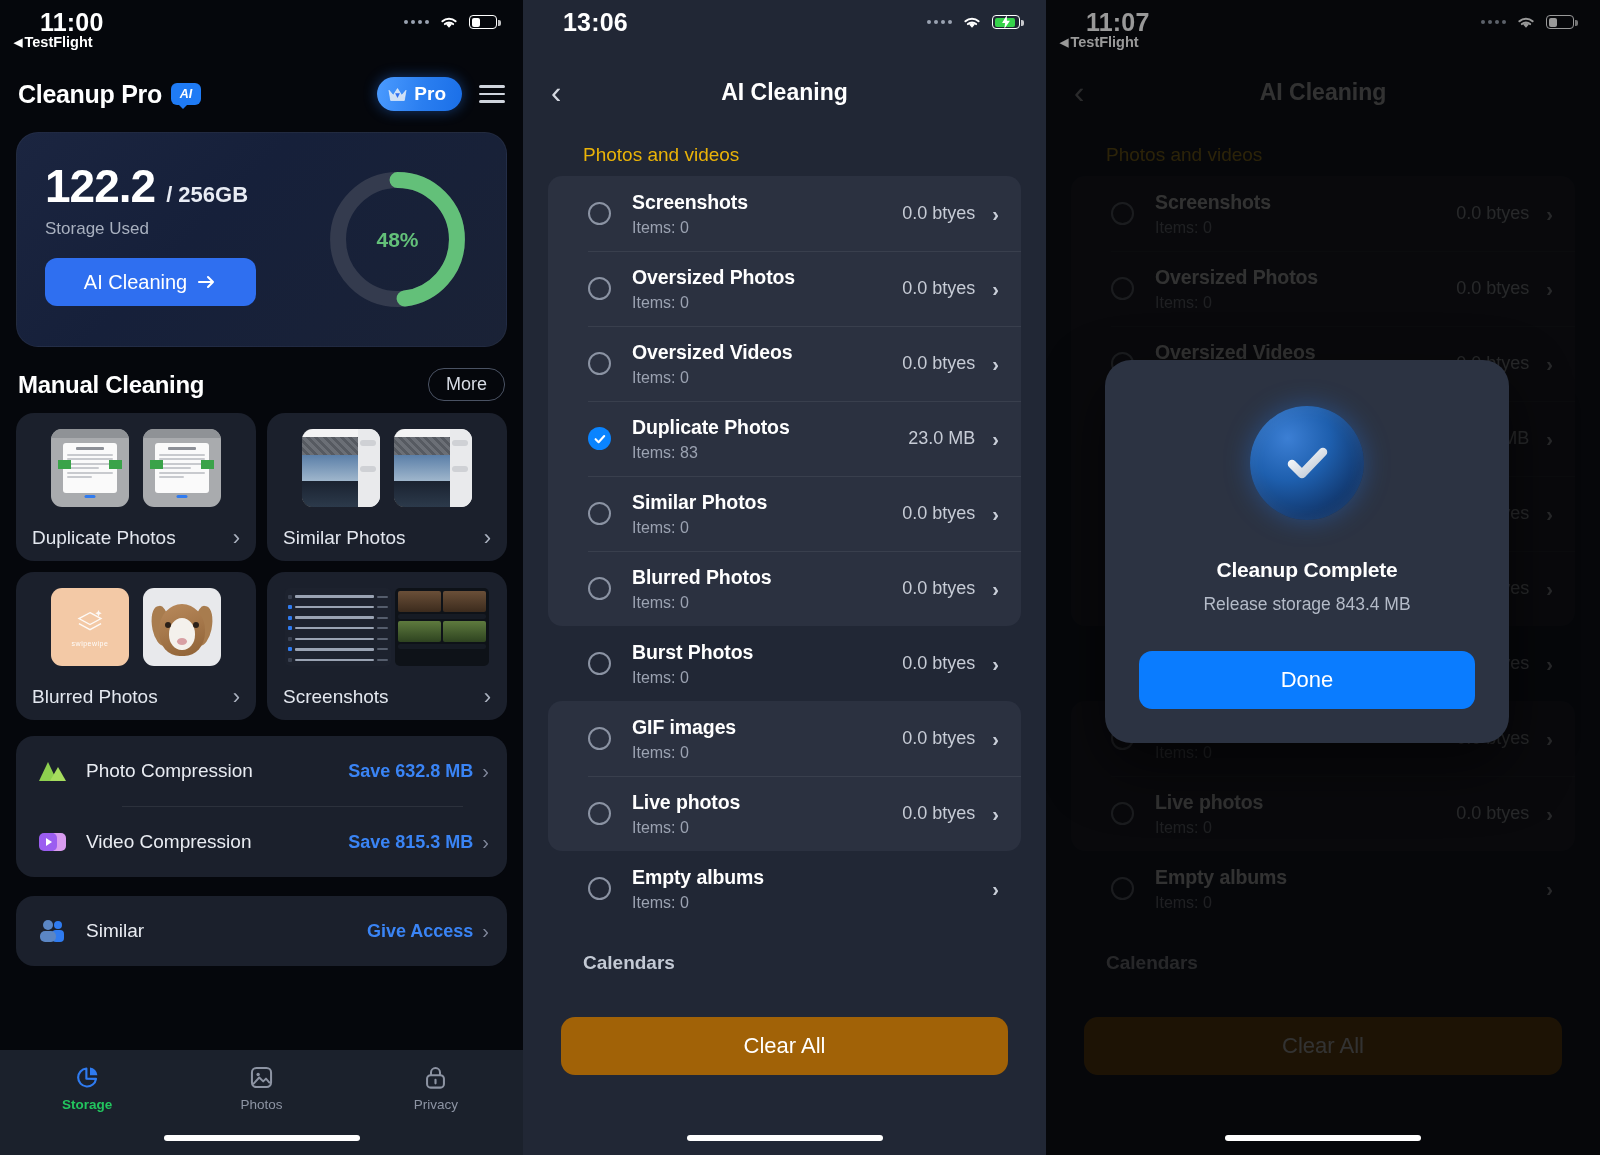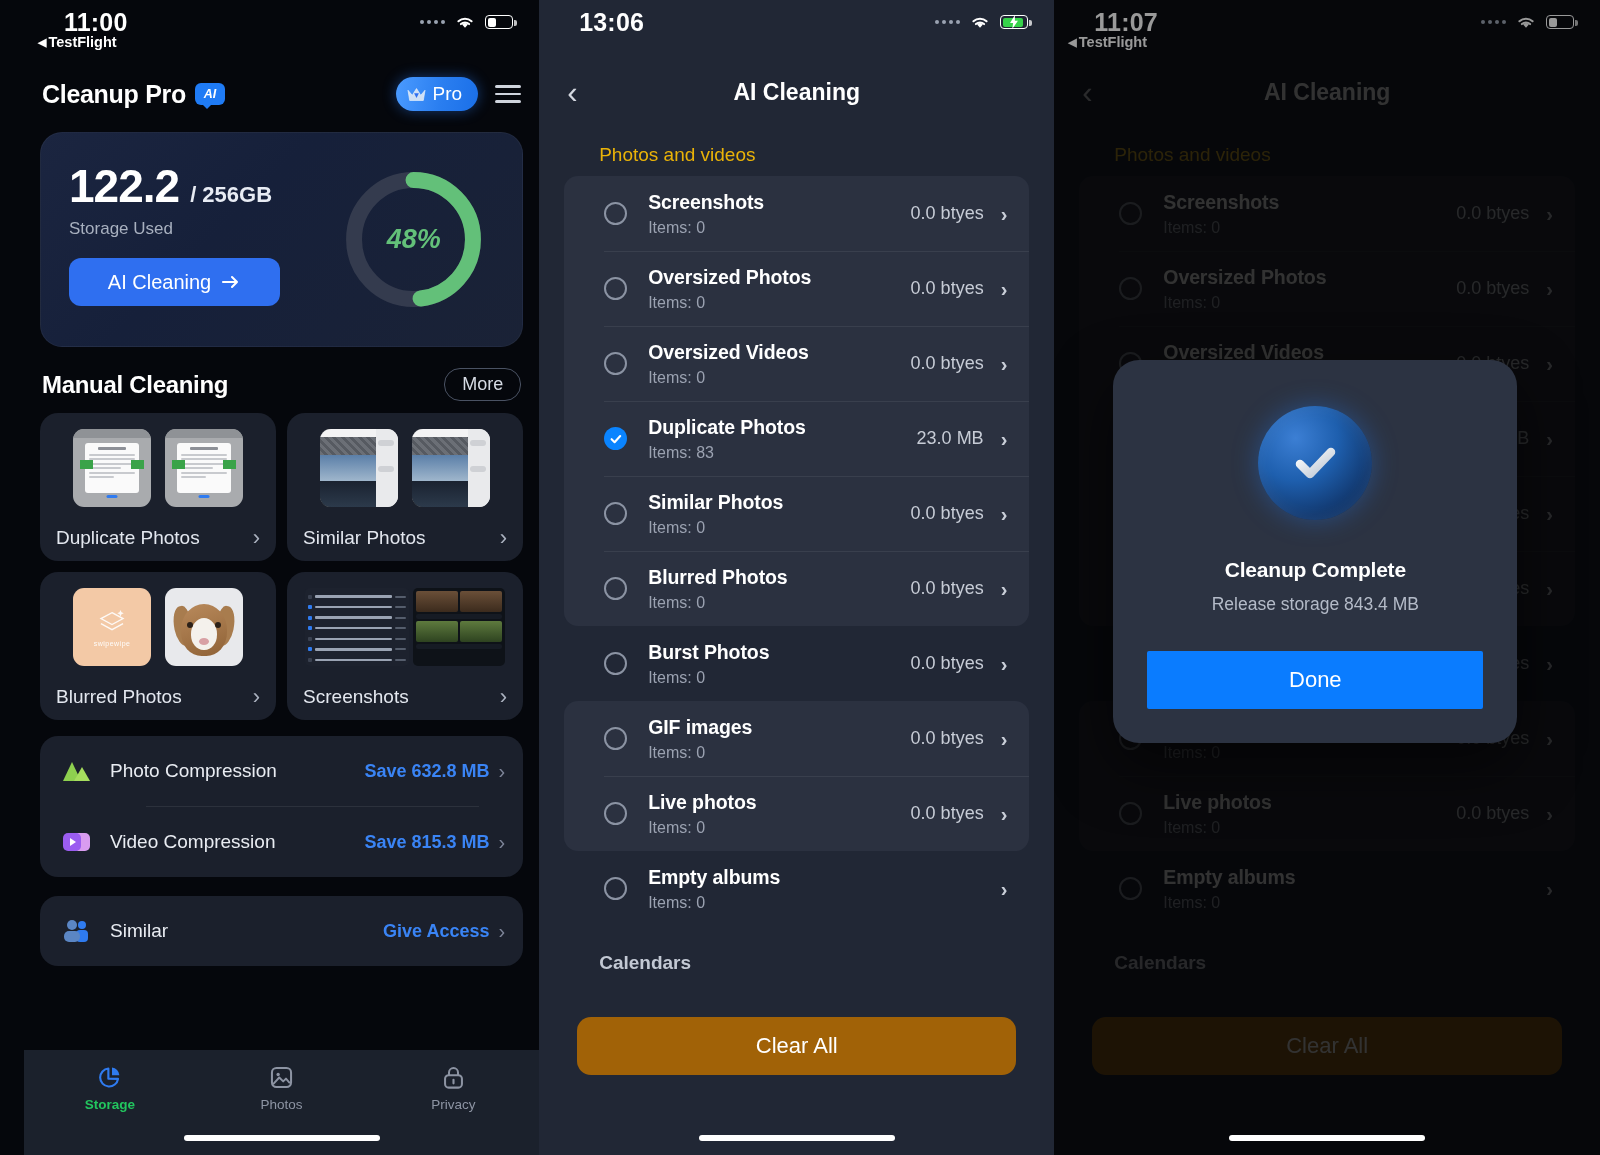--- a/index.html
+++ b/index.html
@@ -1,19 +1,19 @@
 <!DOCTYPE html>
 <html><head>
 <meta charset="utf-8">
 <style>
   * { margin:0; padding:0; box-sizing:border-box; }
   html,body { width:1600px; height:1155px; background:#000; }
   body { font-family:"Liberation Sans", sans-serif; -webkit-font-smoothing:antialiased; }
 
-  .stage { position:relative; width:1600px; height:1155px; display:flex; background:#05070c;padding-left:24px; }
+  .stage { position:relative; width:1600px; height:1155px; display:flex; background:#05070c; }
 
   
   .panel { position:relative; height:1155px; overflow:hidden; }
   .panel-1 { width:523px; background:#05070c; }
   .panel-2 { width:523px; background:#212735; }
   .panel-3 { width:554px; background:#0a0c12; }
 
   
   .statusbar { position:relative; height:62px; padding:0 26px; }
   .sb-time { position:absolute; left:40px; top:8px; font-size:25px; font-weight:700; color:#fff; letter-spacing:.2px; }
@@ -34,37 +34,37 @@
   .app-title { font-size:25px; font-weight:700; color:#fff; letter-spacing:-.3px; }
   .ai-badge { position:relative; margin-left:9px; display:inline-flex; align-items:center; justify-content:center;
               width:30px; height:22px; background:#1f7bf5; border-radius:6px; color:#fff; font-size:12.5px; font-weight:700; font-style:italic; }
   .ai-badge::after { content:""; position:absolute; bottom:-4px; left:7px; width:0; height:0;
                      border-left:5px solid transparent; border-right:5px solid transparent; border-top:5px solid #1f7bf5; }
   .head-spacer { flex:1; }
   .pro-pill { display:flex; align-items:center; gap:6px; padding:6px 16px 6px 10px; border-radius:18px;
               background:linear-gradient(100deg,#4b9bff 0%,#2a7ef0 55%,#1a6fe8 100%);
               box-shadow:0 0 14px rgba(40,120,240,.45); }
   .pro-pill .crown { width:21px; height:17px; }
-  .pro-pill span { font-size:19px; font-weight:400; color:#fff; }
+  .pro-pill span { font-size:19px; font-weight:700; color:#fff; }
   .burger { margin-left:17px; width:26px; display:flex; flex-direction:column; gap:5px; }
   .burger i { display:block; height:2.6px; border-radius:2px; background:#cfd4dd; }
 
   
   .storage-card { margin:14px 16px 0 16px; height:215px; border-radius:22px; position:relative;
                   background:linear-gradient(135deg,#1b2540 0%,#16203a 40%,#1a2236 100%);
                   border:1px solid rgba(255,255,255,.045); padding:26px 28px; overflow:hidden; }
   .stor-num { display:flex; align-items:baseline; }
   .stor-num b { font-size:46px; font-weight:700; color:#fff; letter-spacing:-1px; }
   .stor-num em { font-style:normal; font-size:22px; font-weight:600; color:#e8ecf4; margin-left:11px; }
   .stor-label { margin-top:6px; font-size:17px; color:#a8b0bf; }
   .ai-clean-btn { margin-top:19px; width:211px; height:48px; border-radius:12px; background:#2f6ff0;
                   display:flex; align-items:center; justify-content:center; gap:10px; color:#fff; font-size:20px; font-weight:500; }
   .ring-wrap { position:absolute; right:36px; top:34px; width:145px; height:145px; }
   .ring-wrap .pct { position:absolute; inset:0; display:flex; align-items:center; justify-content:center;
-                    font-size:27px; font-weight:600; color:#63c079;font-style:italic; }
+                    font-size:21px; font-weight:600; color:#63c079; }
 
   
   .sec-head { display:flex; align-items:center; margin:21px 18px 12px 18px; }
   .sec-head h2 { font-size:24px; font-weight:700; color:#fff; letter-spacing:-.3px; }
   .more-btn { margin-left:auto; padding:5px 17px; border:1.4px solid #4a5263; border-radius:16px;
               font-size:18px; color:#d7dce5; }
 
   
   .grid { display:grid; grid-template-columns:1fr 1fr; gap:11px; margin:0 16px; }
   .gcard { background:#1b202c; border-radius:18px; padding:16px 14px 12px 14px; height:148px; display:flex; flex-direction:column; }
@@ -168,21 +168,21 @@
   .modal { position:absolute; left:59px; top:360px; width:404px; border-radius:26px;
            background:#2c3342; padding:46px 34px 34px 34px; text-align:center;
            box-shadow:0 24px 60px rgba(0,0,0,.55); }
   .modal .orb { width:114px; height:114px; margin:0 auto 38px auto; border-radius:50%;
                 background:radial-gradient(circle at 33% 28%, #3c7fd4 0%, #1e5fae 38%, #123a72 70%, #0d2a55 100%);
                 box-shadow:0 0 26px rgba(40,110,210,.45), inset 0 0 18px rgba(255,255,255,.08);
                 display:flex; align-items:center; justify-content:center; position:relative; }
   .modal .orb svg { width:56px; height:56px; }
   .modal h3 { font-size:21px; font-weight:700; color:#fff; letter-spacing:-.2px; }
   .modal p { margin-top:12px; font-size:17.5px; color:#b4bbc8; }
-  .done-btn { margin-top:36px; height:58px; border-radius:2px; background:#0a7cff;
+  .done-btn { margin-top:36px; height:58px; border-radius:13px; background:#0a7cff;
               display:flex; align-items:center; justify-content:center; font-size:22px; color:#fff; }
 </style>
 </head>
 <body>
 
 <div class="stage">
 
   <div class="panel panel-1">
 
     <div class="statusbar">

